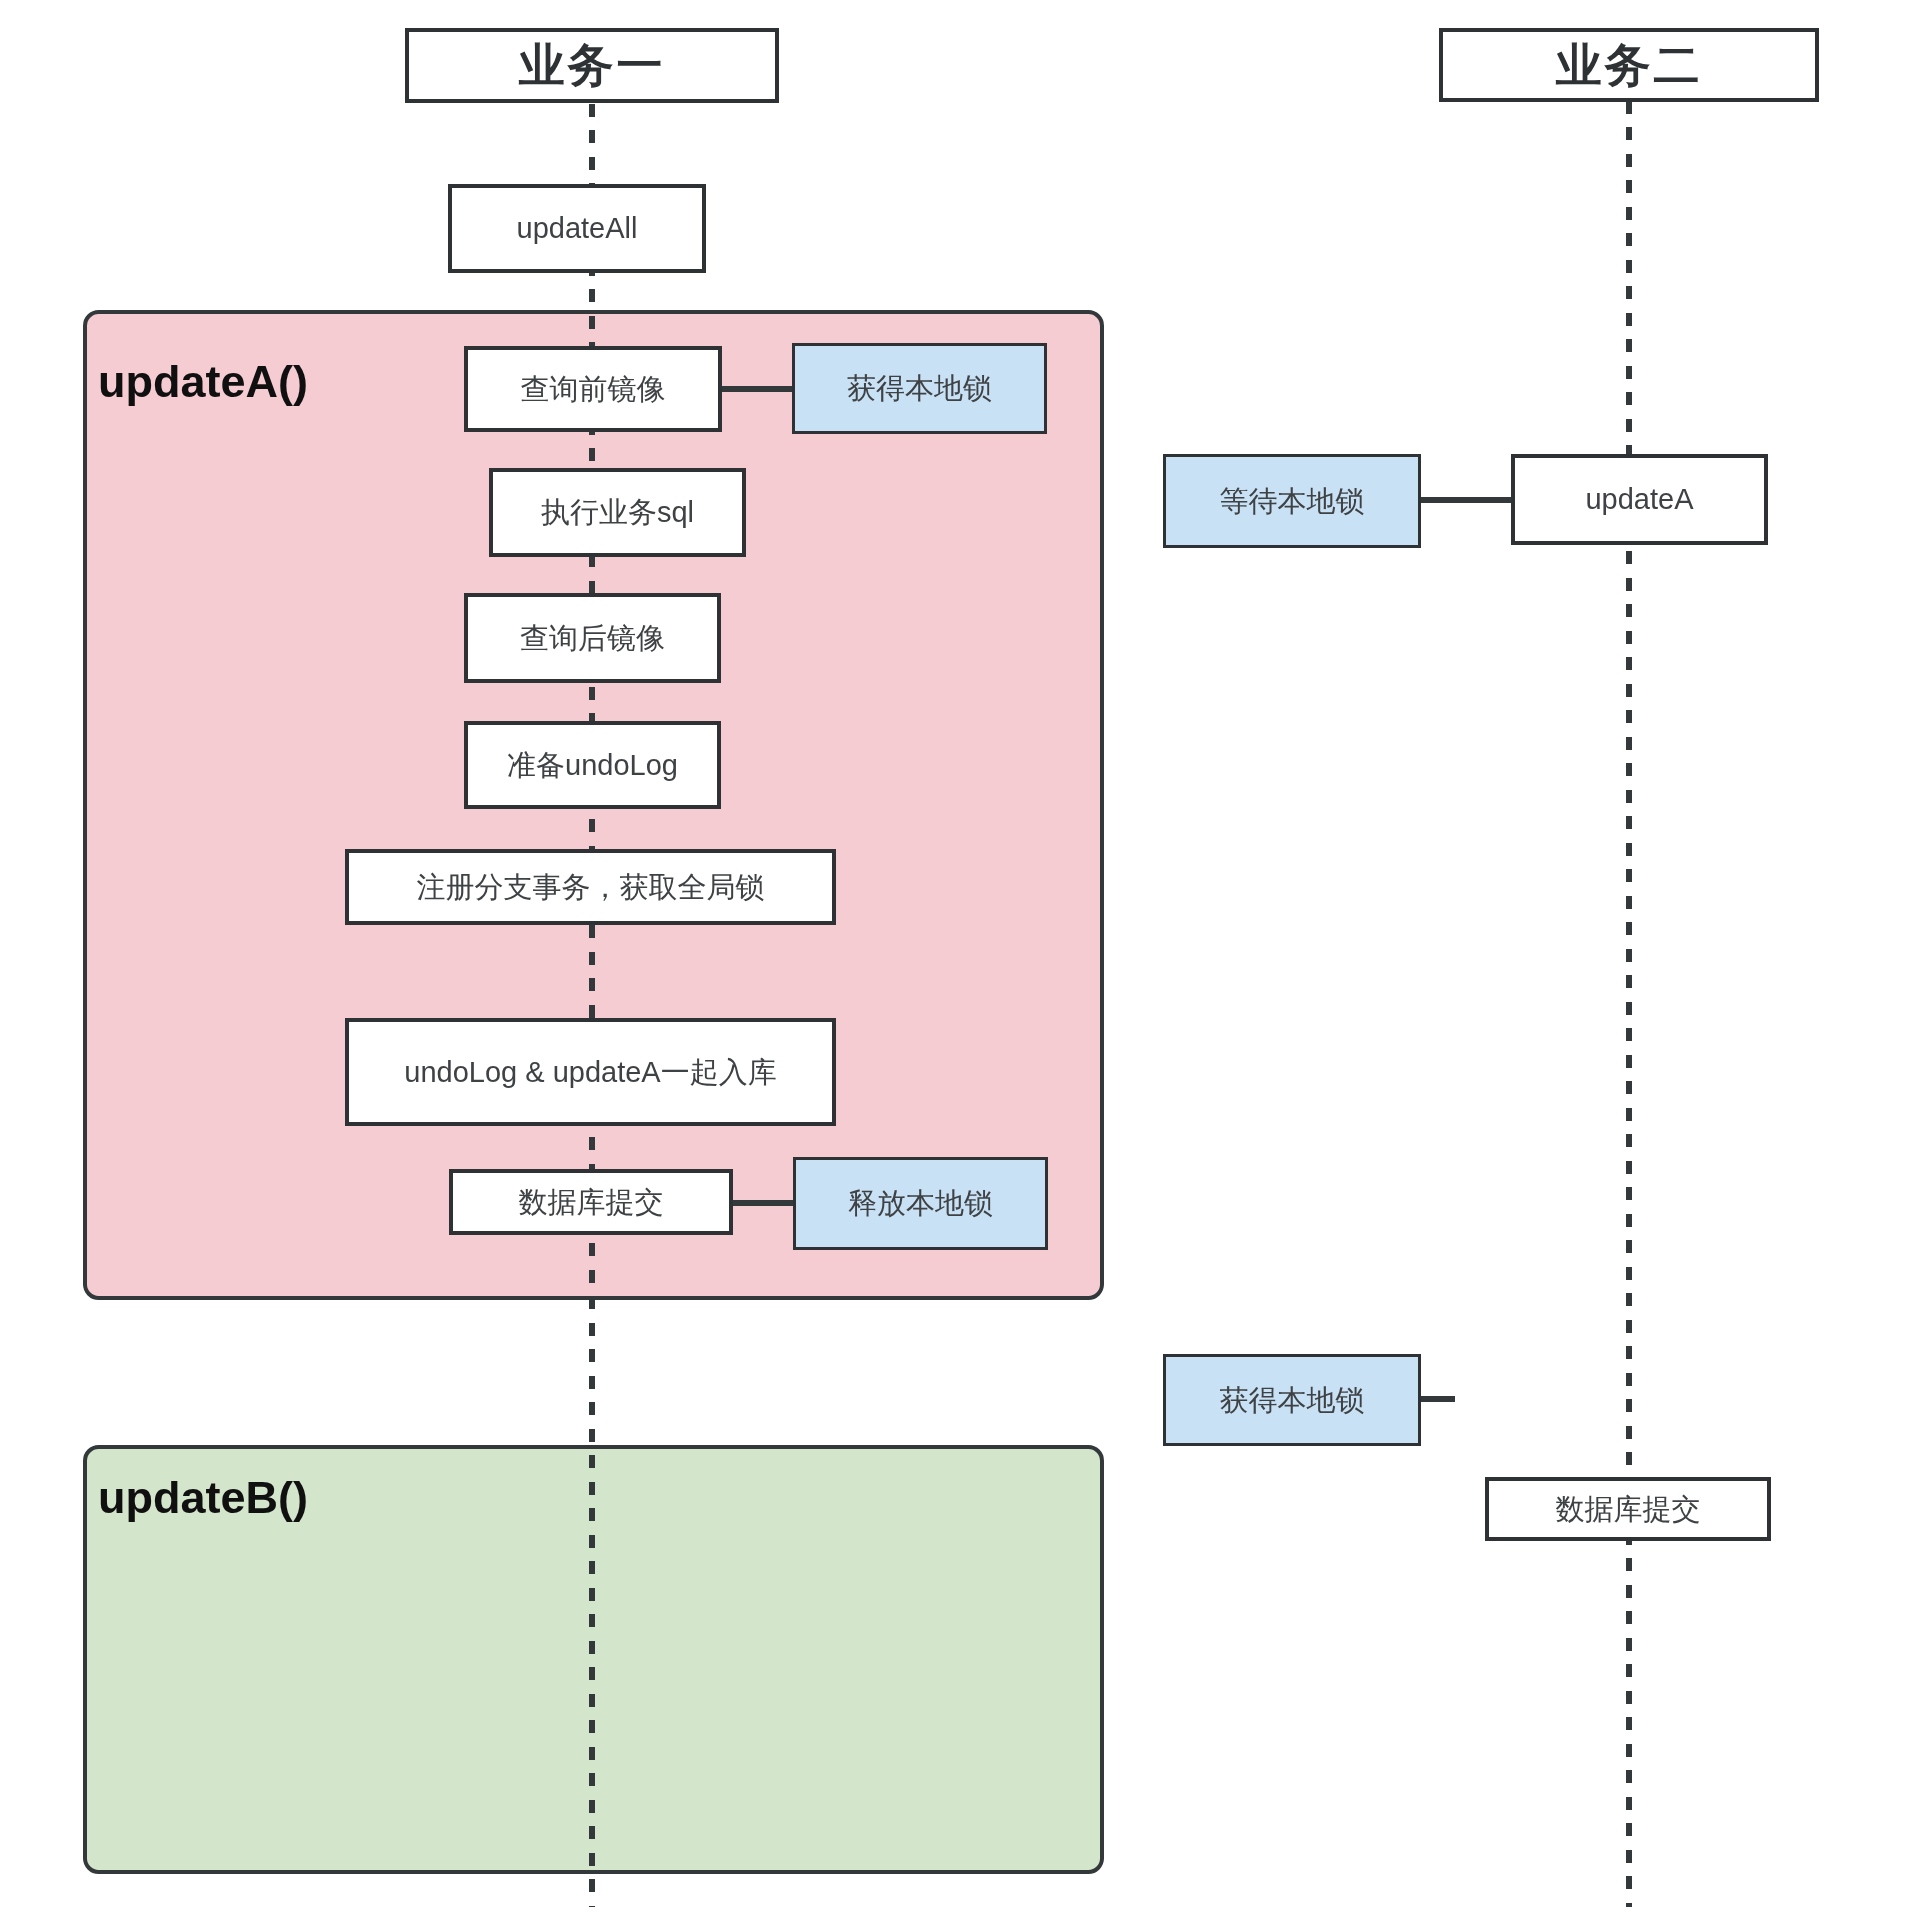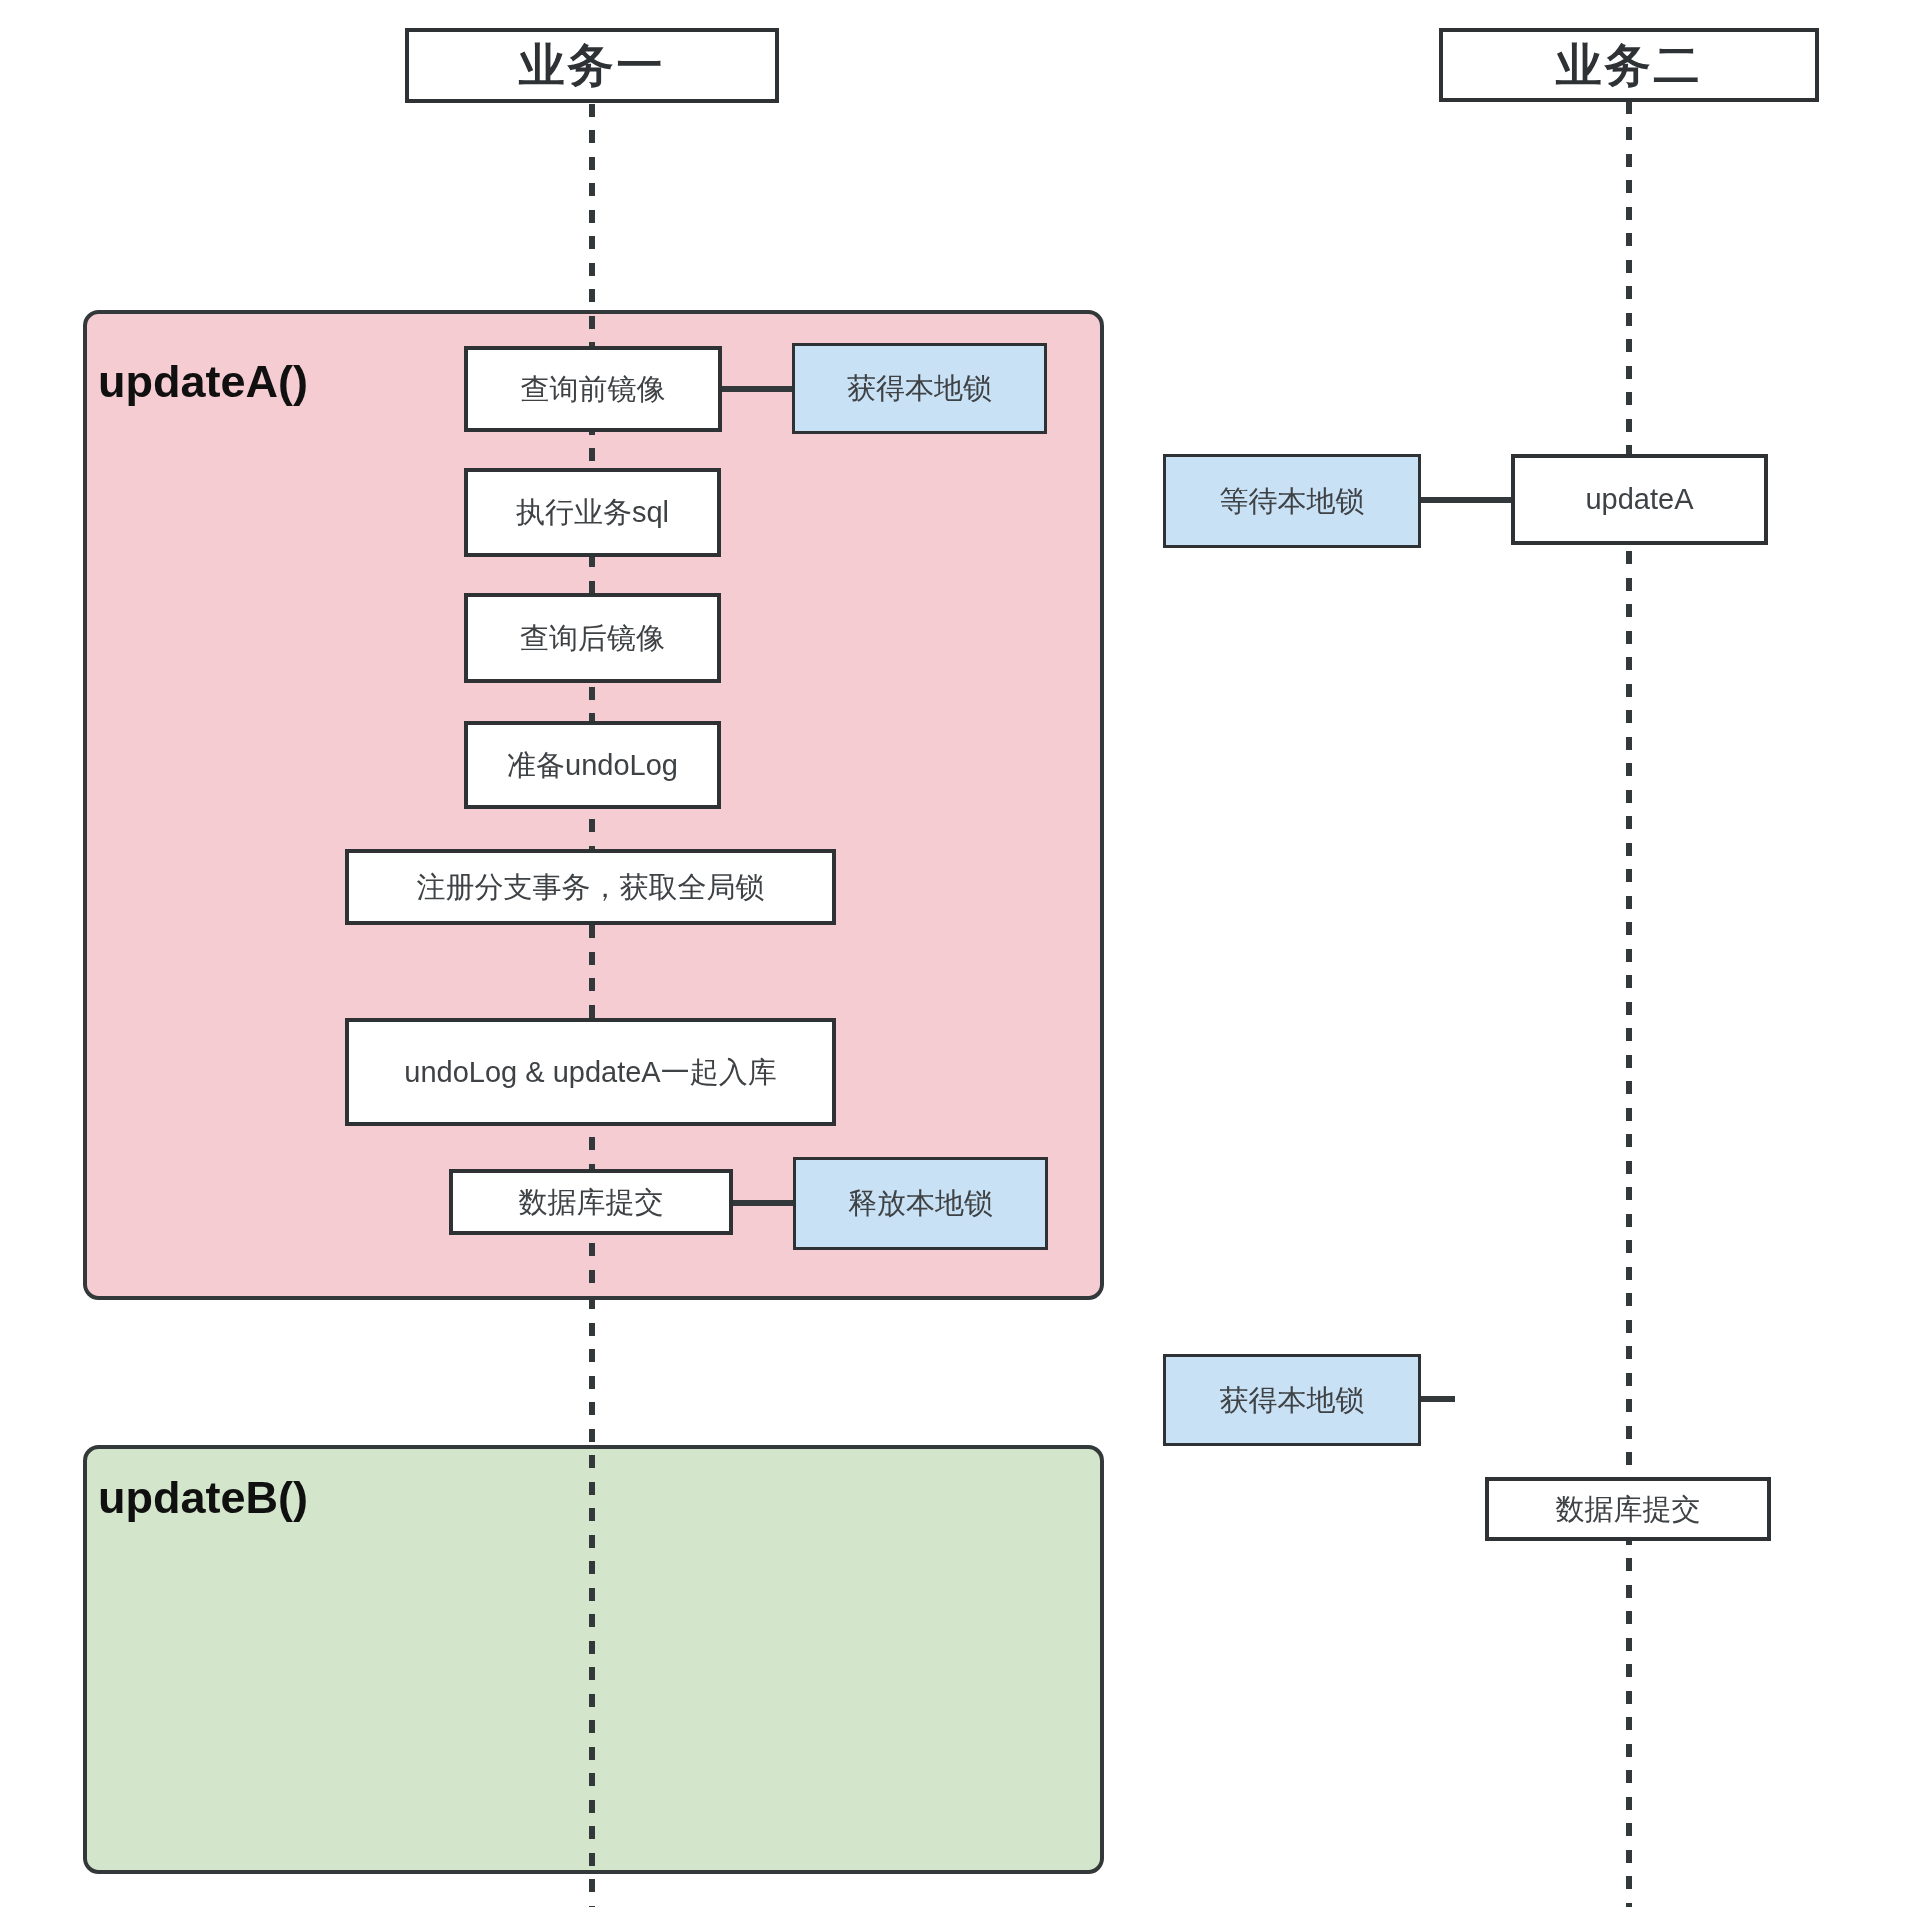--- a/index.html
+++ b/index.html
@@ -99,25 +99,26 @@
   <div class="group-label" style="left:98px;top:1472px;">updateB()</div>
 
   <div class="connector" style="left:721px;top:386px;width:73px;"></div>
   <div class="connector" style="left:733px;top:1200px;width:60px;"></div>
   <div class="connector" style="left:1421px;top:497px;width:90px;"></div>
   <div class="connector" style="left:1421px;top:1396px;width:34px;"></div>
 
   <div class="node header" style="left:405px;top:28px;width:374px;height:75px;">业务一</div>
   <div class="node header" style="left:1439px;top:28px;width:380px;height:74px;">业务二</div>
 
+  <div class="node" style="left:448px;top:184px;width:258px;height:89px;">updateAll</div>
 
   <div class="node" style="left:464px;top:346px;width:258px;height:86px;">查询前镜像</div>
   <div class="node lock" style="left:792px;top:343px;width:255px;height:91px;">获得本地锁</div>
 
-  <div class="node" style="left:464px;top:468px;width:257px;height:89px;">执行业务sql</div>
+  <div class="node" style="left:489px;top:468px;width:257px;height:89px;">执行业务sql</div>
 
   <div class="node" style="left:464px;top:593px;width:257px;height:90px;">查询后镜像</div>
 
   <div class="node" style="left:464px;top:721px;width:257px;height:88px;">准备undoLog</div>
 
   <div class="node" style="left:345px;top:849px;width:491px;height:76px;">注册分支事务，获取全局锁</div>
 
   <div class="node two-line" style="left:345px;top:1018px;width:491px;height:108px;flex-direction:row;">
     <span>undoLog &amp; updateA</span>
     <span>一起入库</span>

